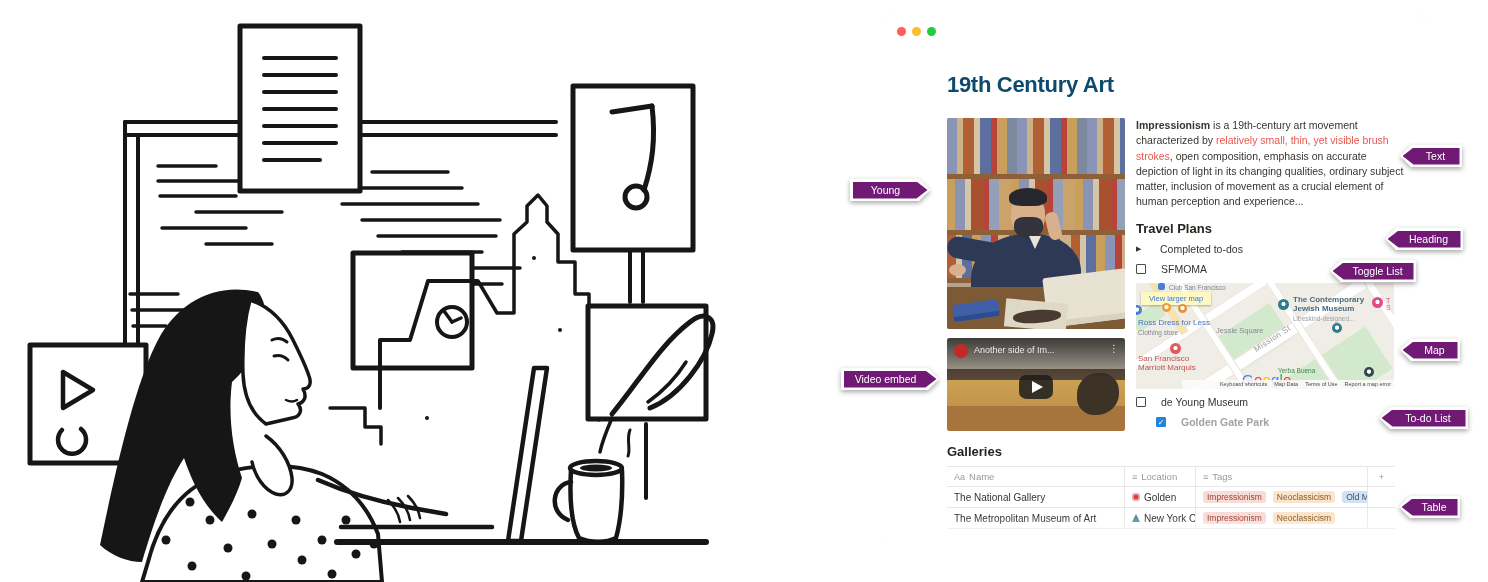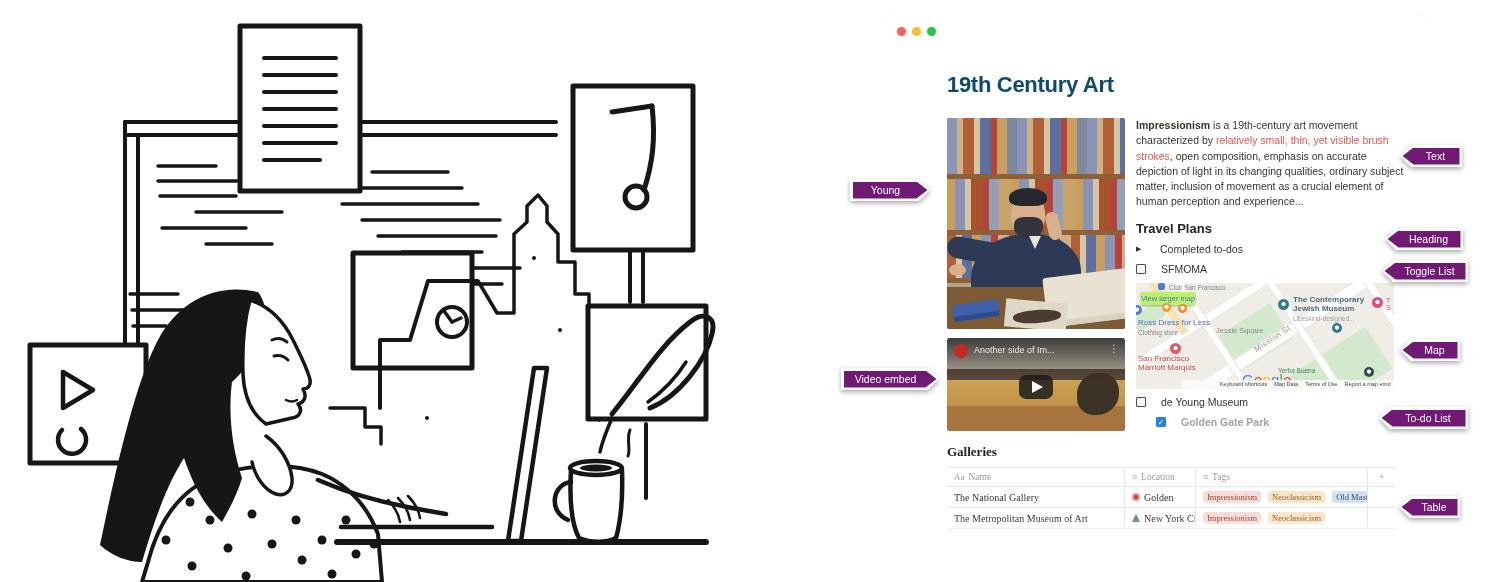--- a/index.html
+++ b/index.html
@@ -83,29 +83,29 @@
   .cb.checked { background:#2383e2; border-color:#2383e2; color:#fff; font-size:8px; line-height:10px;
     text-align:center; font-weight:bold; }
   .muted { color:#a3a29e;font-weight:bold; }
 
   
   .map { position:relative; margin-top:7px; width:258px; height:106px; overflow:hidden; border-radius:2px; background:#f0ede6; }
   .st { position:absolute; background:#fff; border:1px solid #e8e4da; }
   .green { position:absolute; background:#d2e9cd; }
   .mlabel { position:absolute; line-height:1.1; }
   .pin { position:absolute; border-radius:50%; background-image:radial-gradient(circle at 50% 46%, #fff 0 1.8px, transparent 2.4px); }
-  .vlm { position:absolute; left:5px; top:9px; background:#bef264; padding:2px 0; font-size:7.5px;
+  .vlm { position:absolute; left:5px; top:9px; background:#fef9c3; padding:2px 8px; font-size:7.5px;
     color:#3a78d8; box-shadow:0 1px 2px rgba(0,0,0,.3); }
   .google { position:absolute; left:106px; bottom:1px; font-size:15px; font-weight:normal; letter-spacing:.2px; }
   .gb{color:#4285F4;} .gr{color:#EA4335;} .gy{color:#FBBC05;} .gg{color:#34A853;}
   .attrib { position:absolute; right:0; bottom:0; left:46px; height:9px; background:rgba(250,250,249,.88);
     display:flex; align-items:center; justify-content:flex-end; gap:7px; font-size:5.5px; color:#4a4a4a; padding-right:3px; white-space:nowrap; }
 
   
-  .galleries { margin-top:13px;font-family:Liberation Serif, serif; }
+  .galleries { margin-top:13px; }
   .tbl { margin-top:7px; width:448px; border-top:1px solid #e9e8e6; display:grid;
     grid-template-columns:178px 71px 172px 27px; font-size:10px; color:#37352f; }
   .tc { border-bottom:1px solid #e9e8e6; border-right:1px solid #e9e8e6; padding:4px 7px;
     display:flex; align-items:center; gap:4px; overflow:hidden; white-space:nowrap; }
   .tc.last { border-right:none; }
   .th { color:#9b9a97; font-size:9.5px; }
   .th .ic { font-size:9px; }
   .chip { display:inline-block; font-size:8.5px; padding:1px 4px; border-radius:3px; margin-right:3px; }
   .chip.red { background:#f8dcd8; color:#a04034; }
   .chip.orange { background:#fae5cb; color:#8a5a26; }
@@ -433,21 +433,21 @@
     <div class="anno-inner">Video embed</div>
 </div>
 <div class="anno left" style="left:1400px;top:145px;width:62px">
   <div class="anno-outer"></div>
     <div class="anno-inner">Text</div>
 </div>
 <div class="anno left" style="left:1385px;top:228px;width:78px">
   <div class="anno-outer"></div>
     <div class="anno-inner">Heading</div>
 </div>
-<div class="anno left" style="left:1382px;top:260px;width:86px">
+<div class="anno left" style="left:1330px;top:260px;width:86px">
   <div class="anno-outer"></div>
     <div class="anno-inner">Toggle List</div>
 </div>
 <div class="anno left" style="left:1400px;top:339px;width:60px">
   <div class="anno-outer"></div>
     <div class="anno-inner">Map</div>
 </div>
 <div class="anno left" style="left:1379px;top:407px;width:89px">
   <div class="anno-outer"></div>
     <div class="anno-inner">To-do List</div>

